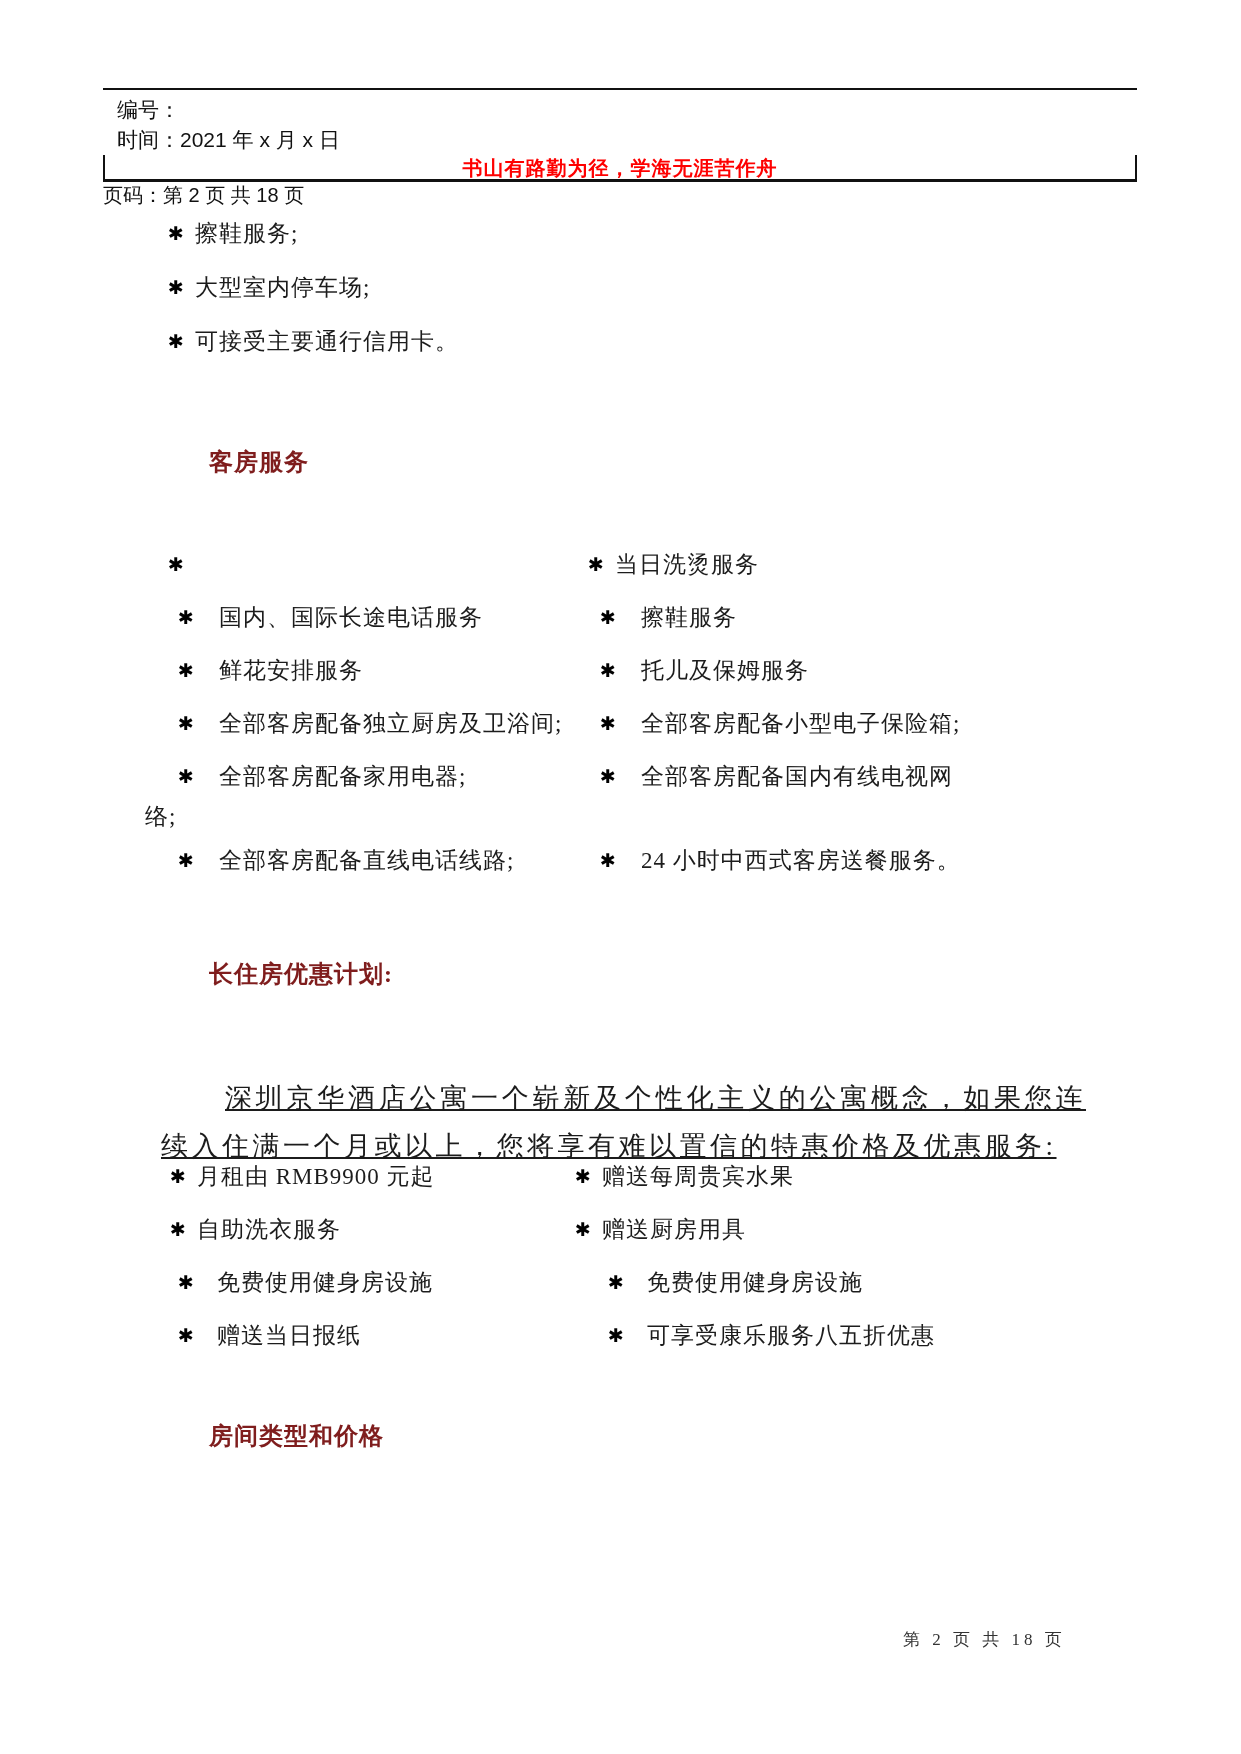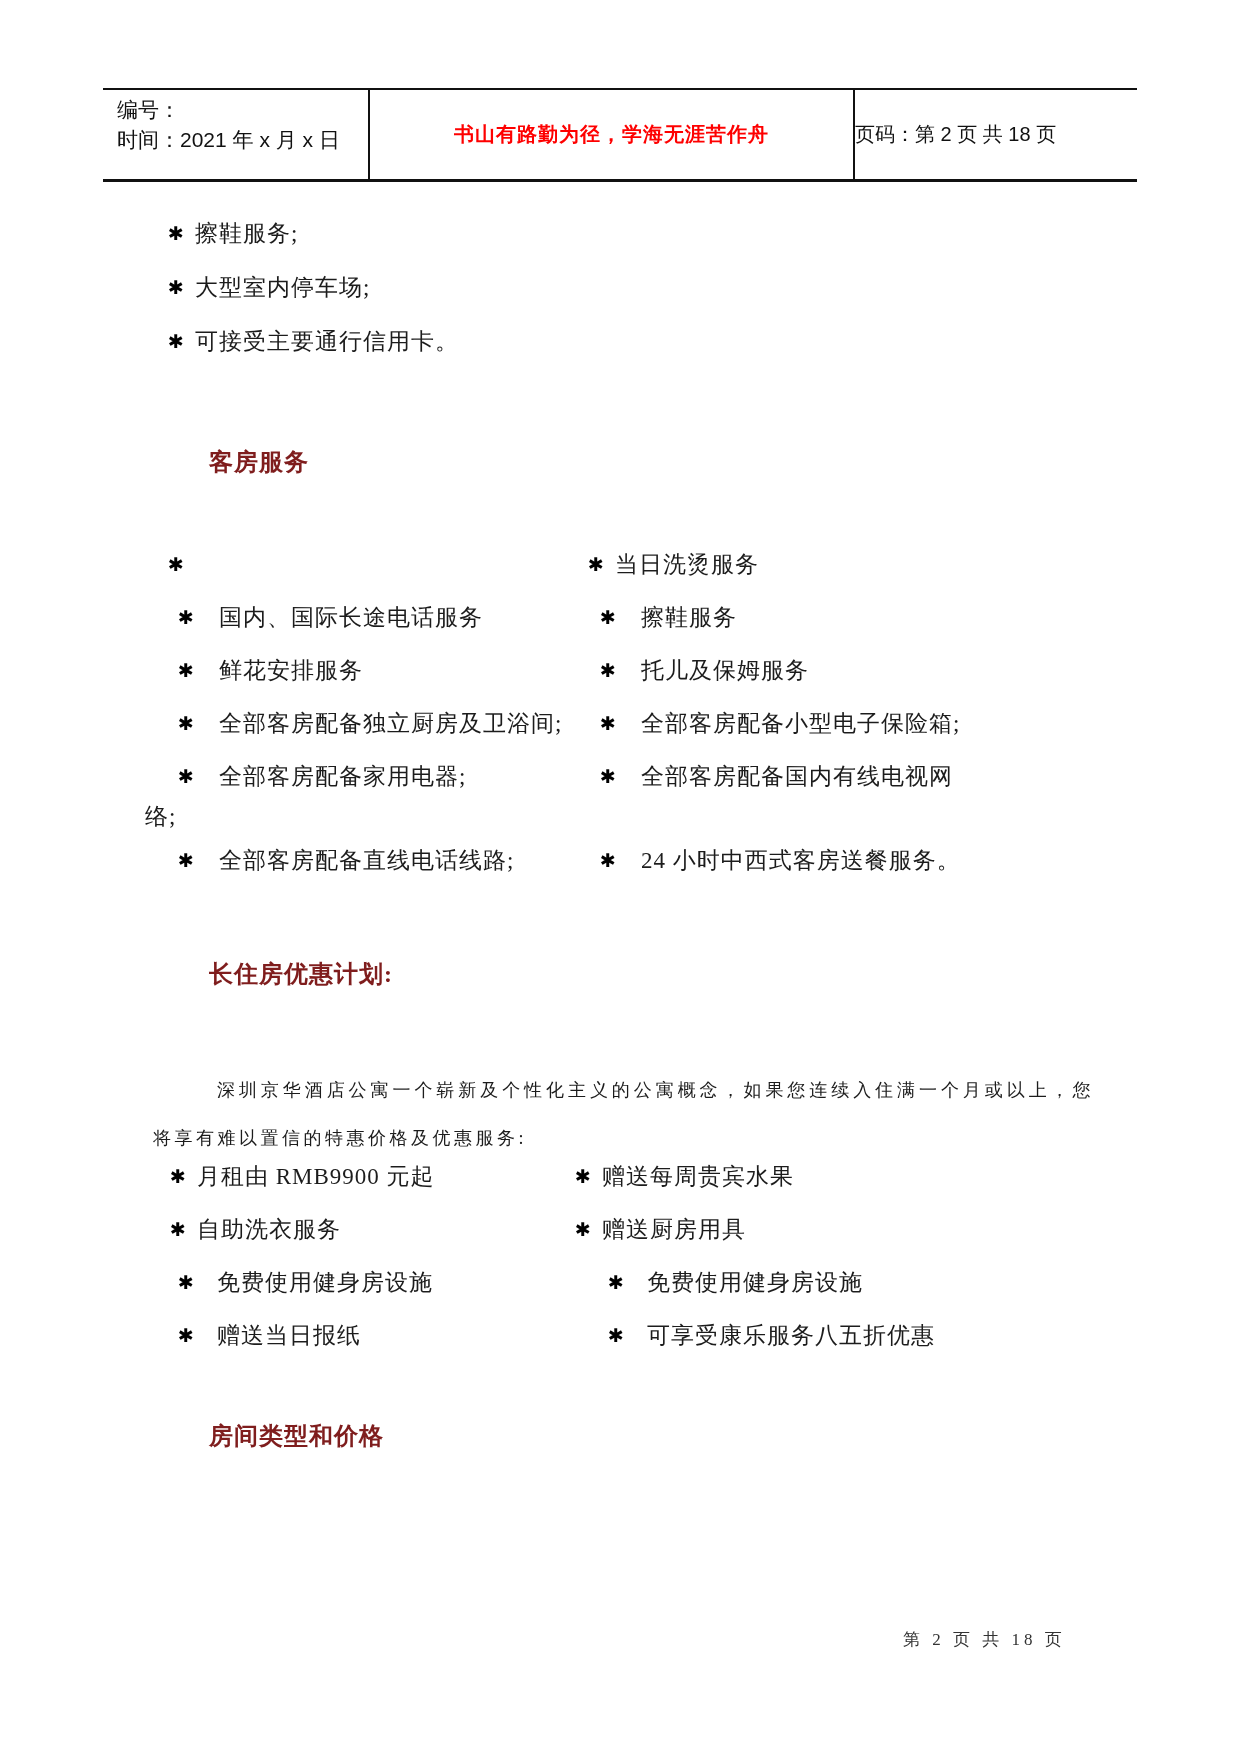--- a/index.html
+++ b/index.html
@@ -8,21 +8,21 @@
     width:1241px;height:1754px;
     background:#ffffff;
     font-family:"Liberation Serif","DejaVu Serif",serif;
     color:#1c1c1c;
     overflow:hidden;
   }
   
   .header-table{
     position:absolute;left:103px;top:88px;width:1034px;height:94px;
     border-top:2px solid #111;border-bottom:3px solid #111;
-    display:flex;box-sizing:border-box;
+    display:flex;box-sizing:border-box;flex-direction:column;
   }
   .hcell{box-sizing:border-box;}
   .hcell-left{
     width:265px;padding:5px 0 0 14px;
     font-family:"Liberation Sans","DejaVu Sans",sans-serif;
     font-size:21px;line-height:30px;color:#111;
   }
   .hcell-mid{
     flex:1;border-left:2px solid #111;border-right:2px solid #111;
     display:flex;align-items:center;justify-content:center;
@@ -66,22 +66,22 @@
   .rowp.v1 .l .bullet{margin-left:25px;margin-right:10px;}
   .rowp.v1 .r .bullet{margin-right:10px;}
   .rowp.v2 .l{width:463px;}
   .rowp.v2 .l .bullet{margin-left:33px;margin-right:22px;}
   .rowp.v2 .r .bullet{margin-right:22px;}
   .wrap-line{
     font-size:23px;letter-spacing:1px;line-height:30px;
     margin:-13px 0 14px 0;
   }
   .para{
-    font-size:18px;line-height:48px;letter-spacing:3.5px;
-    text-indent:64px;text-align:justify;margin:8px;
+    font-size:27px;line-height:48px;letter-spacing:3.5px;
+    text-indent:64px;text-align:justify;margin:16px;text-decoration:underline;
   }
   .footer-page{
     position:absolute;left:903px;top:1628px;
     font-size:17px;letter-spacing:4px;color:#333;
   }
 </style>
 </head>
 <body>
 
 <div class="page">

